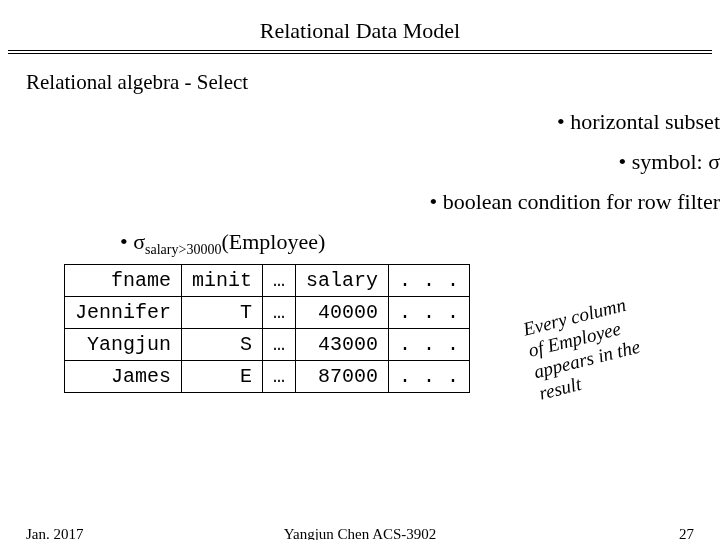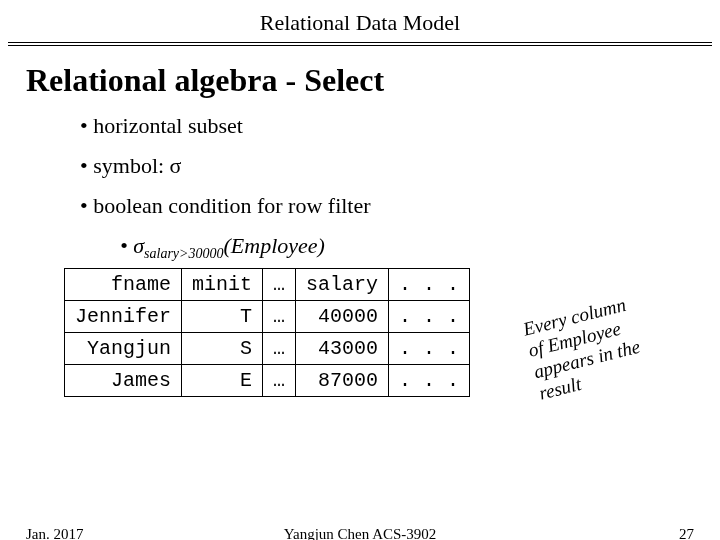--- a/index.html
+++ b/index.html
@@ -9,48 +9,49 @@
     height: 540px;
     background: #fff;
     font-family: "Times New Roman", serif;
     color: #000;
     position: relative;
     overflow: hidden;
   }
   .page-title {
     text-align: center;
     font-size: 22px;
-    padding-top: 10px;
+    padding-top: 18px;
     padding-bottom: 6px;
   }
   .hr1 { border: none; border-top: 1px solid #000; margin: 0 8px; }
   .hr2 { border: none; border-top: 1px solid #000; margin: 2px 8px 0 8px; }
   .subtitle {
-    font-size: 32px;
-    font-weight: bold;
+    font-size: 21px;
+    font-weight: normal;
     margin: 16px 0 8px 26px;
   }
   ul.outer {
     list-style: none;
     padding: 0;
     margin: 0 0 0 80px;
   }
   ul.outer > li {
     font-size: 22px;
     margin: 14px 0;
+    text-align: right;
   }
   ul.outer > li::before {
     content: "• ";
   }
   ul.inner {
     list-style: none;
     padding: 0;
     margin: 10px 0 6px 40px;
   }
-  ul.inner > li { font-size: 22px; font-style: italic; }
+  ul.inner > li { font-size: 22px; }
   ul.inner > li::before { content: "• "; }
   .sigma { font-family: "Times New Roman", serif; }
   .sub { font-size: 14px; vertical-align: sub; }
   table.data {
     border-collapse: collapse;
     margin-left: 64px;
     margin-top: 4px;
   }
   table.data th, table.data td {
     border: 1px solid #000;

